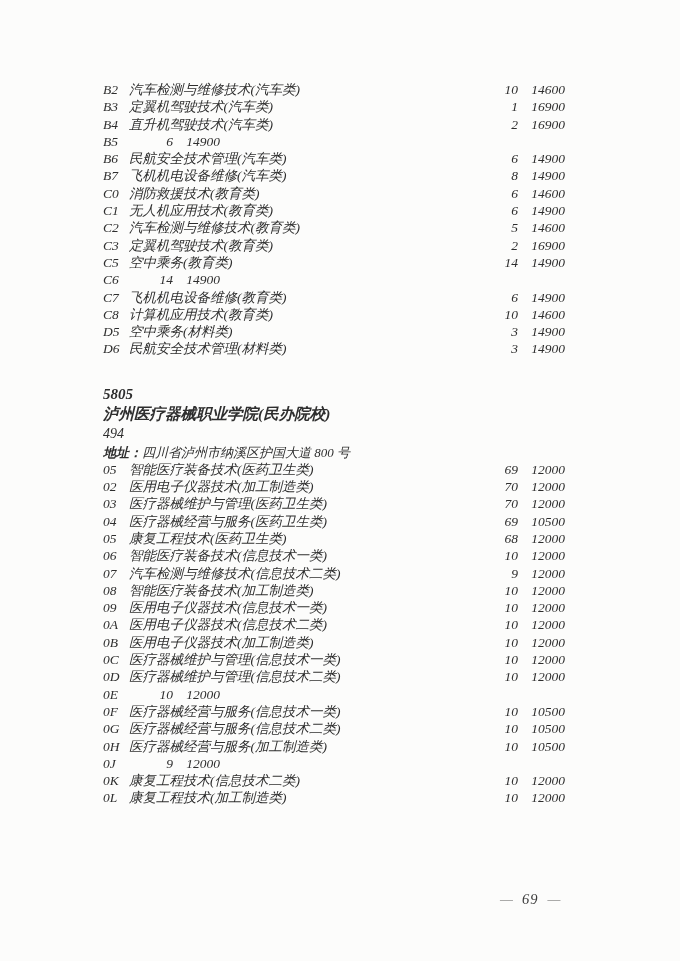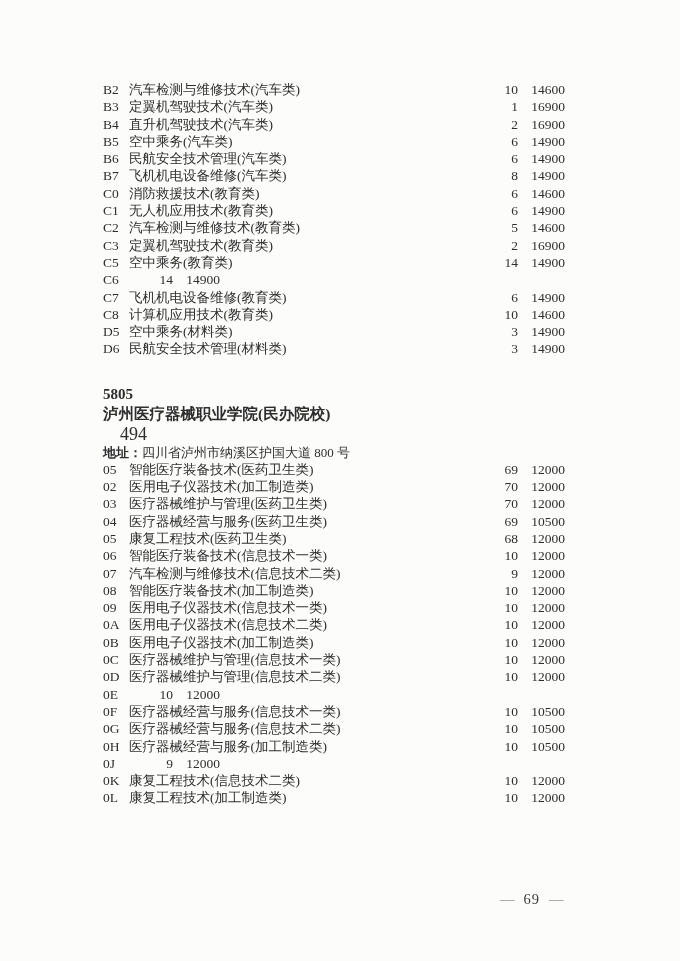--- a/index.html
+++ b/index.html
@@ -8,20 +8,21 @@
     font-family:"Liberation Serif","DejaVu Serif",serif;
   }
   .page {
     position:relative;
     width:680px;
     height:961px;
     margin:0 auto;
     background:#fcfcfb;
     color:#2e2e2e;
     overflow:hidden;
+    font-style:italic;
   }
   .content {
     position:absolute;
     left:103px;
     top:81px;
     width:462px;
   }
   .rows { width:100%; }
   .row {
     display:flex;
@@ -51,22 +52,21 @@
   }
   .school-header .s-name {
     flex:1;
     font-weight:bold;
     font-size:15.5px;
     overflow:hidden;
   }
   .school-header .s-total {
     flex:none;
     width:44px;
-    text-align:right;
-    font-size:18px;
+    font-size:14px;
   }
   .school-header .s-feecol { flex:none; width:47px; }
 
   .address {
     line-height:17px;
     font-size:13px;
     white-space:nowrap;
   }
   .address .addr-label { font-weight:bold; }
   .address .addr-value { font-weight:normal; }
@@ -104,21 +104,20 @@
           <span class="fee">16900</span>
         </div>
         <div class="row">
           <span class="code">B4</span>
           <span class="name">直升机驾驶技术(汽车类)</span>
           <span class="qty">2</span>
           <span class="fee">16900</span>
         </div>
         <div class="row">
           <span class="code">B5</span>
-          <span class="name">空中乘务(汽车类)</span>
           <span class="qty">6</span>
           <span class="fee">14900</span>
         </div>
         <div class="row">
           <span class="code">B6</span>
           <span class="name">民航安全技术管理(汽车类)</span>
           <span class="qty">6</span>
           <span class="fee">14900</span>
         </div>
         <div class="row">

